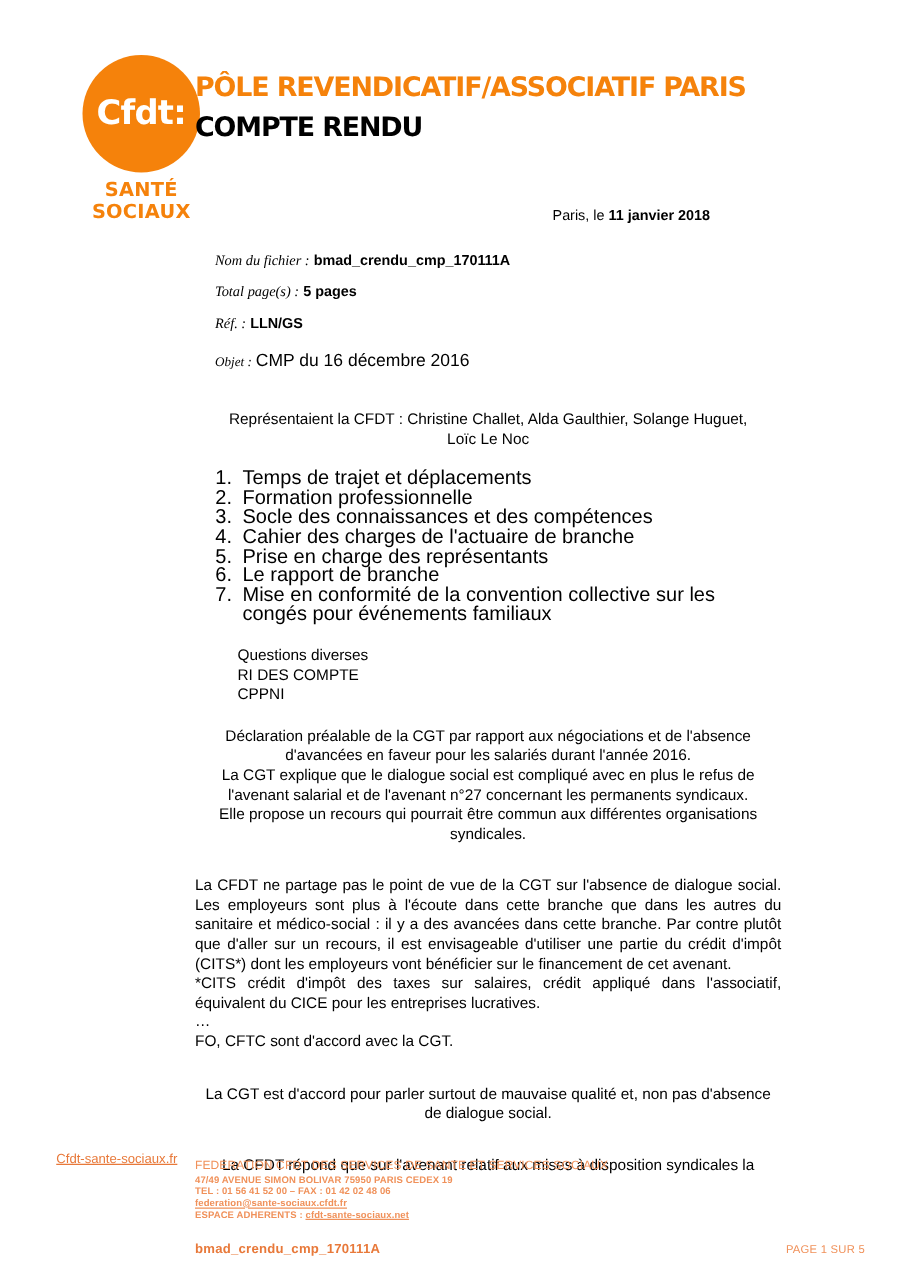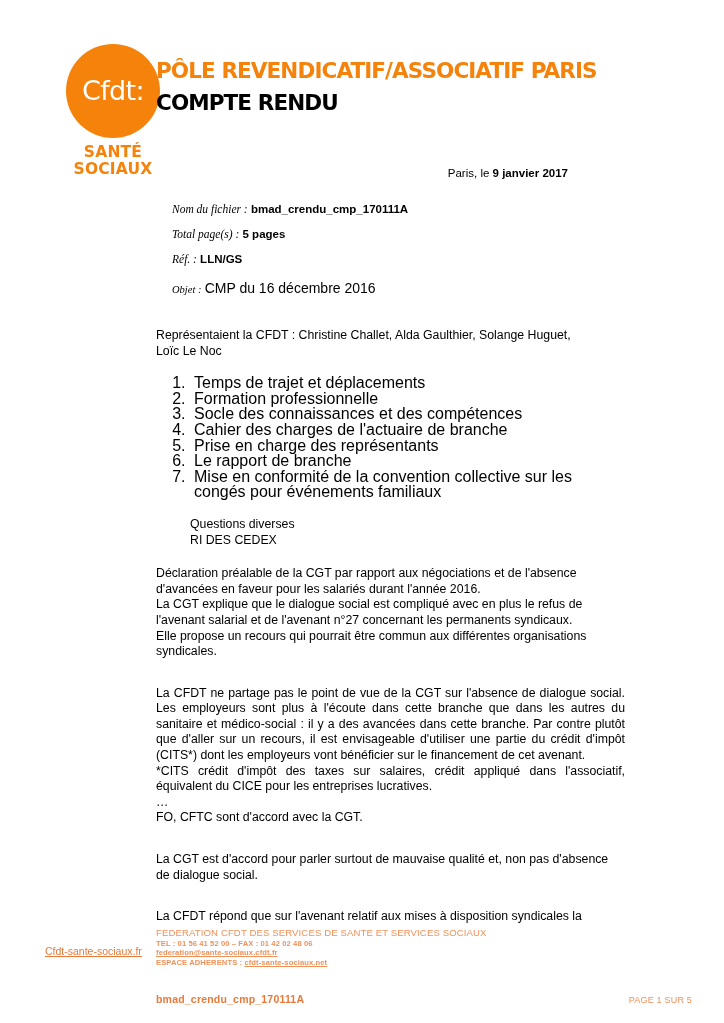--- a/index.html
+++ b/index.html
@@ -50,21 +50,21 @@
   }
   .logo-word {
     position: absolute;
     left: 0;
     right: 0;
     top: 50%;
     transform: translateY(-52%);
     text-align: center;
     color: #ffffff;
     font-family: "DejaVu Sans", sans-serif;
-    font-weight: 400;
+    font-weight: 700;
     font-size: 27px;
     letter-spacing: -0.6px;
   }
   .logo-sub {
     margin-top: 6px;
     color: #F5820B;
     font-family: "DejaVu Sans", sans-serif;
     font-weight: 700;
     font-size: 15.5px;
     line-height: 17px;
@@ -139,20 +139,21 @@
   .body-area {
     position: absolute;
     left: 156px;
     top: 328px;
     width: 469px;
   }
   .para {
     font-size: 12.3px;
     line-height: 15.6px;
     margin: 0 0 13px 0;
+    text-align: center;
   }
   .para.justify { text-align: justify; }
   .para.tight { margin-bottom: 0; }
 
   ol.topics {
     margin: 16px 0 0 0;
     padding-left: 34px;
     font-size: 16px;
     line-height: 15.6px;
   }
@@ -175,21 +176,21 @@
   .footer {
     position: absolute;
     left: 0;
     bottom: 0;
     width: 724px;
     height: 110px;
   }
   .footer-link {
     position: absolute;
     left: 45px;
-    top: 32px;
+    top: 8px;
     font-size: 10.5px;
     color: #E8793A;
     text-decoration: underline;
     white-space: nowrap;
   }
   .footer-body {
     position: absolute;
     left: 156px;
     top: 14px;
     color: #F0915A;
@@ -249,21 +250,21 @@
       </div>
     </div>
 
     <div class="titles">
       <div class="title-main">PÔLE REVENDICATIF/ASSOCIATIF PARIS</div>
       <div class="title-sub">COMPTE RENDU</div>
     </div>
   </div>
 
   <div class="dateline">
-    <span>Paris, le </span><b>9 janvier 2017</b>
+    <span>Paris, le </span><b>11 janvier 2018</b>
   </div>
 
   <div class="meta">
 
     <div class="meta-row">
       <span class="meta-label">Nom du fichier :</span>
       <span class="meta-value">bmad_crendu_cmp_170111A</span>
     </div>
 
     <div class="meta-row">
@@ -294,21 +295,22 @@
       <li>Formation professionnelle</li>
       <li>Socle des connaissances et des compétences</li>
       <li>Cahier des charges de l'actuaire de branche</li>
       <li>Prise en charge des représentants</li>
       <li>Le rapport de branche</li>
       <li>Mise en conformité de la convention collective sur les congés pour événements familiaux</li>
     </ol>
 
     <div class="indented">
       <div>Questions diverses</div>
-      <div>RI DES CEDEX</div>
+      <div>RI DES COMPTE</div>
+      <div>CPPNI</div>
     </div>
 
     <div class="spacer-lg"></div>
 
     <p class="para">Déclaration préalable de la CGT par rapport aux négociations et de l'absence d'avancées en faveur pour les salariés durant l'année 2016.<br>La CGT explique que le dialogue social est compliqué avec en plus le refus de l'avenant salarial et de l'avenant n°27 concernant les permanents syndicaux.<br>Elle propose un recours qui pourrait être commun aux différentes organisations syndicales.</p>
 
     <div class="spacer-md"></div>
 
     <p class="para justify">La CFDT ne partage pas le point de vue de la CGT sur l'absence de dialogue social. Les employeurs sont plus à l'écoute dans cette branche que dans les autres du sanitaire et médico-social : il y a des avancées dans cette branche. Par contre plutôt que d'aller sur un recours, il est envisageable d'utiliser une partie du crédit d'impôt (CITS*) dont les employeurs vont bénéficier sur le financement de cet avenant.<br>*CITS crédit d'impôt des taxes sur salaires, crédit appliqué dans l'associatif, équivalent du CICE pour les entreprises lucratives.<br>…<br>FO, CFTC sont d'accord avec la CGT.</p>
 
@@ -320,20 +322,21 @@
 
     <p class="para tight">La CFDT répond que sur l'avenant relatif aux mises à disposition syndicales la</p>
   </div>
 
   <div class="footer">
 
     <a class="footer-link" href="#">Cfdt-sante-sociaux.fr</a>
 
     <div class="footer-body">
       <div class="footer-title">FEDERATION CFDT DES SERVICES DE SANTE ET SERVICES SOCIAUX</div>
+      <div class="footer-line">47/49 AVENUE SIMON BOLIVAR 75950 PARIS CEDEX 19</div>
       <div class="footer-line">TEL : 01 56 41 52 00 – FAX : 01 42 02 48 06</div>
       <div class="footer-line">
         <a href="#">federation@sante-sociaux.cfdt.fr</a>
       </div>
       <div class="footer-line">
         <span>ESPACE ADHERENTS : </span><a href="#">cfdt-sante-sociaux.net</a>
       </div>
     </div>
 
     <div class="footer-bottom">

